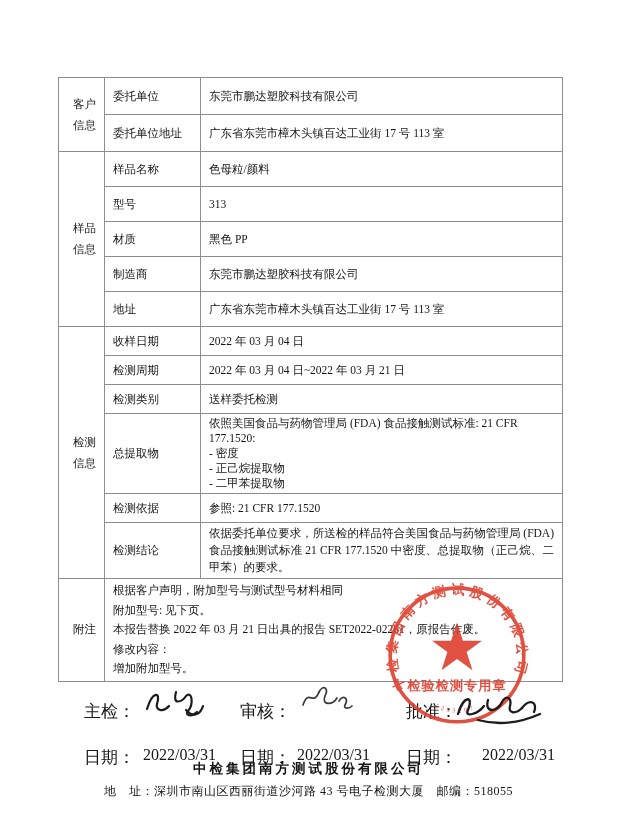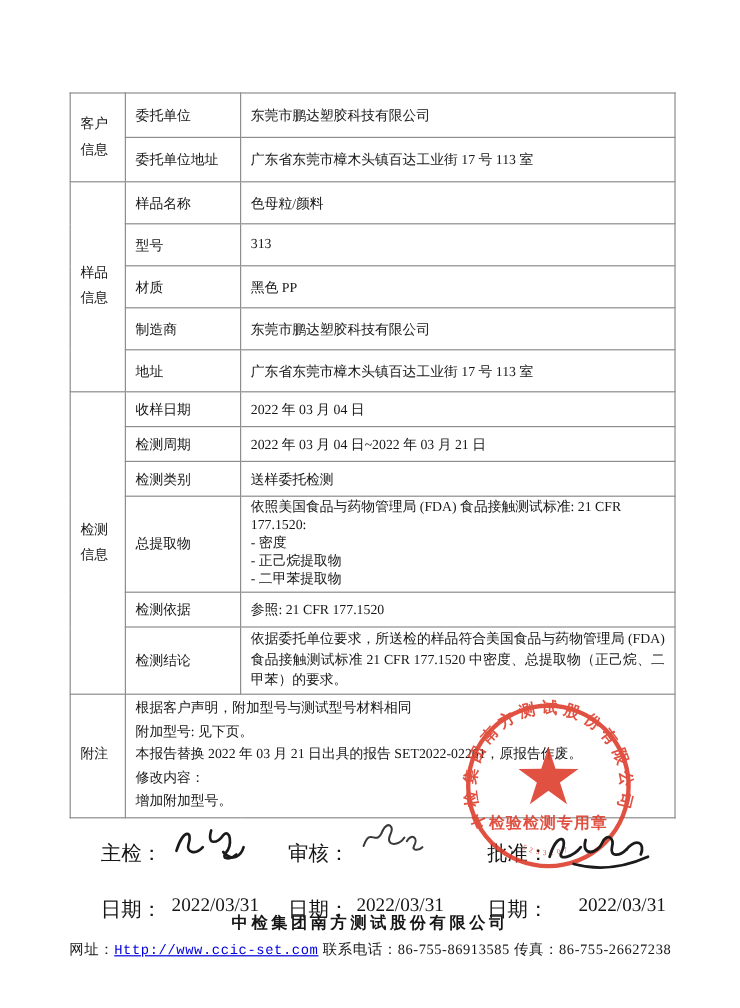--- a/index.html
+++ b/index.html
@@ -14,21 +14,21 @@
   .header { position:absolute; top:12px; left:0; width:617px; height:54px; }
   .logo { position:absolute; left:64px; top:2px; width:44px; height:44px; }
   .hdr-title { position:absolute; left:129px; top:23px; font-weight:bold; font-size:13.5px; letter-spacing:2px; }
   .hdr-no { position:absolute; left:236px; top:24px; font-weight:bold; font-size:12.5px; white-space:nowrap; }
   .hdr-page { position:absolute; left:477px; top:24px; font-weight:bold; font-size:12.5px; letter-spacing:2px; white-space:nowrap; }
 
   
   table.report { position:absolute; left:58px; top:77px; width:504px;
     border-collapse:collapse; table-layout:fixed; font-size:11.5px; }
   table.report td { border:1px solid #8d8d8d; padding:2px 8px; vertical-align:middle; }
-  td.gcell { text-align:left; white-space:pre-line; line-height:21px; padding:2px 3px; }
+  td.gcell { text-align:right; white-space:pre-line; line-height:21px; padding:2px 3px; }
   td.lbl { padding-left:9px; }
   td.val { padding-left:10px; }
   .pre { white-space:pre-line; }
   tr.h34 td { height:32px; }
   tr.h32 td { height:30px; }
   tr.h26 td { height:24px;margin-top:10px; }
   td.items { line-height:15px; padding-top:5px; padding-bottom:5px; }
   td.conclusion { line-height:17px; text-align:justify; padding-top:4px; padding-bottom:4px;margin-left:20px; }
   td.notes { line-height:19.5px; padding-top:5px; padding-bottom:5px; }
 
@@ -186,16 +186,16 @@
   <div class="sig-date-val" style="left:143px; top:746px;">2022/03/31</div>
 
   <div class="sig-label" style="left:240px; top:746px;">日期：</div>
   <div class="sig-date-val" style="left:297px; top:746px;">2022/03/31</div>
 
   <div class="sig-label" style="left:406px; top:746px;">日期：</div>
   <div class="sig-date-val" style="left:482px; top:746px;">2022/03/31</div>
 
   <div class="footer">
     <div class="f-company">中检集团南方测试股份有限公司</div>
-    <div class="f-line"><span>网址：</span><a class="f-url" href="#">Http://www.ccic-set.com</a><span> 联系电话：86-755-86913585  传真：86-755-26627238</span></div>
+    <div class="f-line">地　址：深圳市南山区西丽街道沙河路 43 号电子检测大厦　邮编：518055</div>
   </div>
 
 </div>
 
 </body></html>

